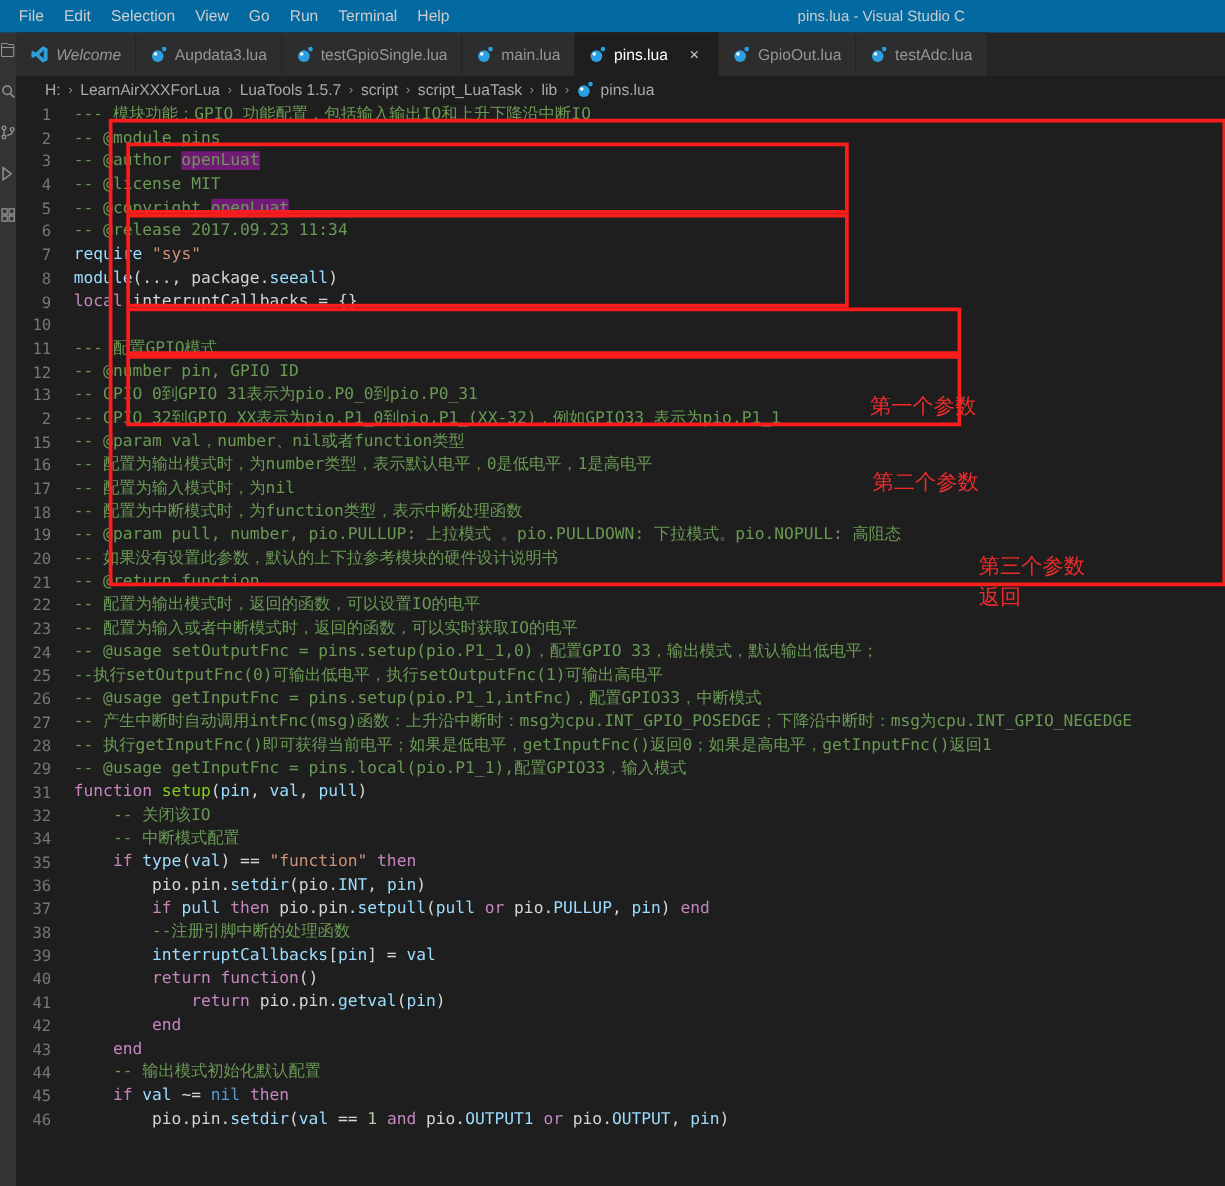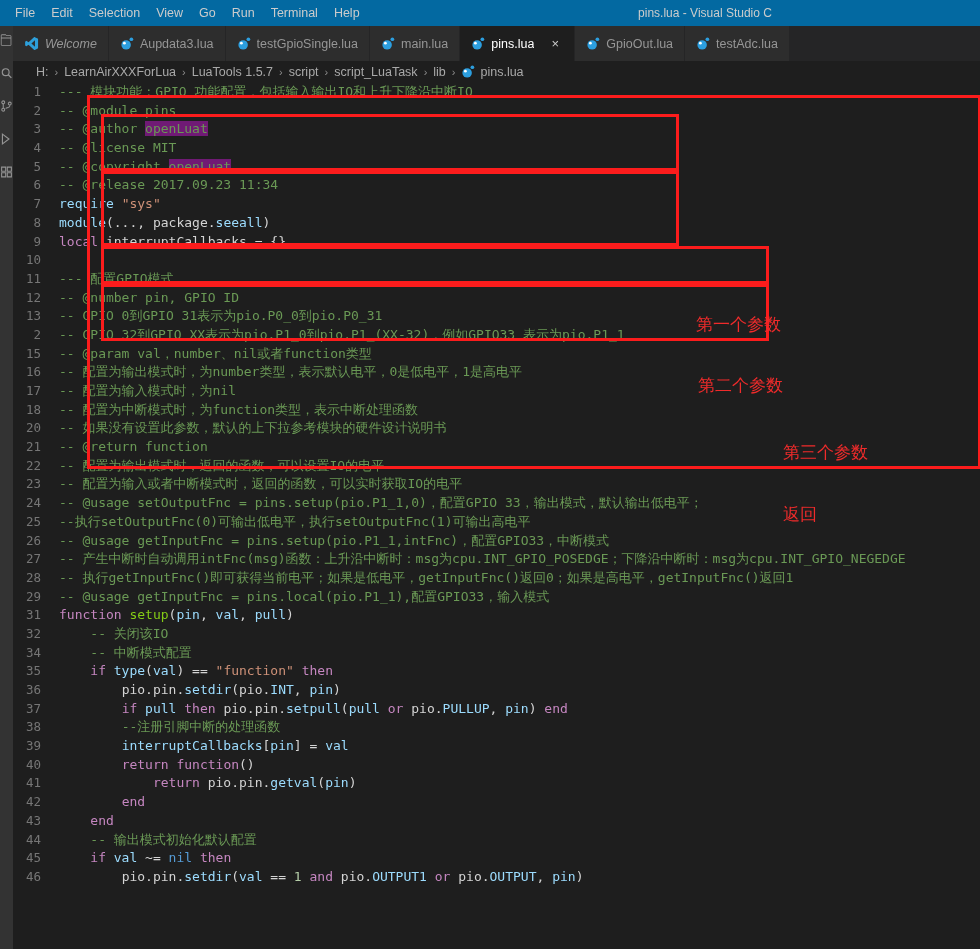--- a/index.html
+++ b/index.html
@@ -263,20 +263,21 @@
           <div class="line"><div class="ln">9</div><div class="code"><span class="kw">local</span> interruptCallbacks <span class="op">=</span> {}</div></div>
           <div class="line"><div class="ln">10</div><div class="code"></div></div>
           <div class="line"><div class="ln">11</div><div class="code"><span class="c">--- 配置GPIO模式</span></div></div>
           <div class="line"><div class="ln">12</div><div class="code"><span class="c">-- @number pin, GPIO ID</span></div></div>
           <div class="line"><div class="ln">13</div><div class="code"><span class="c">-- GPIO 0到GPIO 31表示为pio.P0_0到pio.P0_31</span></div></div>
           <div class="line"><div class="ln">2</div><div class="code"><span class="c">-- GPIO 32到GPIO XX表示为pio.P1_0到pio.P1_(XX-32)，例如GPIO33 表示为pio.P1_1</span></div></div>
           <div class="line"><div class="ln">15</div><div class="code"><span class="c">-- @param val，number、nil或者function类型</span></div></div>
           <div class="line"><div class="ln">16</div><div class="code"><span class="c">-- 配置为输出模式时，为number类型，表示默认电平，0是低电平，1是高电平</span></div></div>
           <div class="line"><div class="ln">17</div><div class="code"><span class="c">-- 配置为输入模式时，为nil</span></div></div>
           <div class="line"><div class="ln">18</div><div class="code"><span class="c">-- 配置为中断模式时，为function类型，表示中断处理函数</span></div></div>
+          <div class="line"><div class="ln">19</div><div class="code"><span class="c">-- @param pull, number, pio.PULLUP: 上拉模式 。pio.PULLDOWN: 下拉模式。pio.NOPULL: 高阻态</span></div></div>
           <div class="line"><div class="ln">20</div><div class="code"><span class="c">-- 如果没有设置此参数，默认的上下拉参考模块的硬件设计说明书</span></div></div>
           <div class="line"><div class="ln">21</div><div class="code"><span class="c">-- @return function</span></div></div>
           <div class="line"><div class="ln">22</div><div class="code"><span class="c">-- 配置为输出模式时，返回的函数，可以设置IO的电平</span></div></div>
           <div class="line"><div class="ln">23</div><div class="code"><span class="c">-- 配置为输入或者中断模式时，返回的函数，可以实时获取IO的电平</span></div></div>
           <div class="line"><div class="ln">24</div><div class="code"><span class="c">-- @usage setOutputFnc = pins.setup(pio.P1_1,0)，配置GPIO 33，输出模式，默认输出低电平；</span></div></div>
           <div class="line"><div class="ln">25</div><div class="code"><span class="c">--执行setOutputFnc(0)可输出低电平，执行setOutputFnc(1)可输出高电平</span></div></div>
           <div class="line"><div class="ln">26</div><div class="code"><span class="c">-- @usage getInputFnc = pins.setup(pio.P1_1,intFnc)，配置GPIO33，中断模式</span></div></div>
           <div class="line"><div class="ln">27</div><div class="code"><span class="c">-- 产生中断时自动调用intFnc(msg)函数：上升沿中断时：msg为cpu.INT_GPIO_POSEDGE；下降沿中断时：msg为cpu.INT_GPIO_NEGEDGE</span></div></div>
           <div class="line"><div class="ln">28</div><div class="code"><span class="c">-- 执行getInputFnc()即可获得当前电平；如果是低电平，getInputFnc()返回0；如果是高电平，getInputFnc()返回1</span></div></div>
           <div class="line"><div class="ln">29</div><div class="code"><span class="c">-- @usage getInputFnc = pins.local(pio.P1_1),配置GPIO33，输入模式</span></div></div>
@@ -298,19 +299,19 @@
         </div>
       <div class="overlay" id="overlay">
           <div class="rbox" style="left: 74px; top: 12px; width: 894px; height: 374px; border-color: rgb(251, 28, 28);"></div>
           <div class="rbox" style="left: 88px; top: 31px; width: 578px; height: 57px; border-color: rgb(251, 28, 28);"></div>
           <div class="rbox" style="left: 88px; top: 88px; width: 578px; height: 75px; border-color: rgb(251, 28, 28);"></div>
           <div class="rbox" style="left: 88px; top: 163px; width: 668px; height: 38px; border-color: rgb(251, 28, 28);"></div>
           <div class="rbox" style="left: 88px; top: 201px; width: 668px; height: 57px; border-color: rgb(251, 28, 28);"></div>
           <div class="rlabel" style="left: 683px; top: 230px;">第一个参数</div>
           <div class="rlabel" style="left: 685px; top: 291px;">第二个参数</div>
           <div class="rlabel" style="left: 770px; top: 358px;">第三个参数</div>
-          <div class="rlabel" style="left: 770px; top: 420px;">返回</div>
+          <div class="rlabel" style="left: 770px; top: 383px;">返回</div>
         </div>
       <div class="scrollbar"></div>
     </div>
 
   </div>
 </div>
 
 </body></html>

